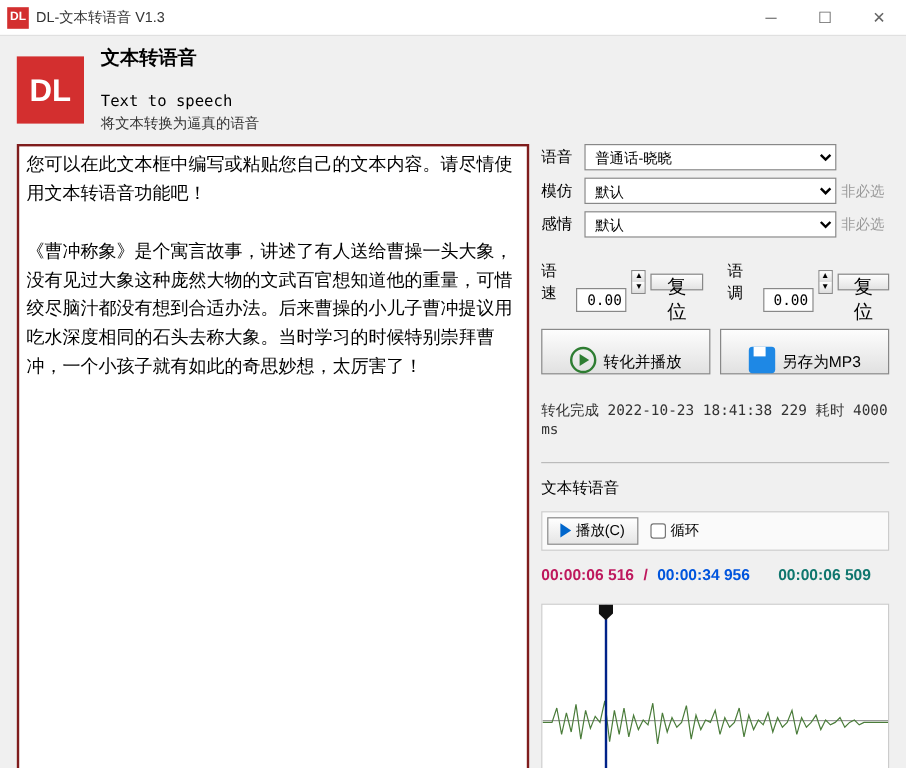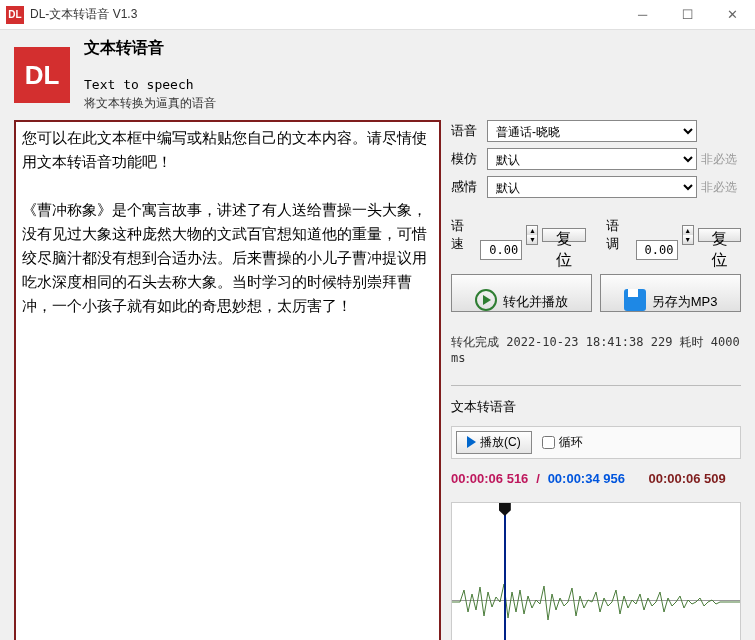--- a/index.html
+++ b/index.html
@@ -46,21 +46,21 @@
 .section-label { font-size: 13px; margin-bottom: 4px; }
 .play-row { display: flex; align-items: center; gap: 10px; border: 1px solid #ccc; padding: 4px; background: #fafafa; }
 .play-btn { border: 1px solid #888; background: linear-gradient(#fff,#e5e5e5); padding: 2px 10px; font-size: 12px; display: flex; align-items: center; gap: 4px; cursor: pointer; }
 .tri-blue { border-left: 9px solid #0066cc; border-top: 6px solid transparent; border-bottom: 6px solid transparent; }
 .chk { display: flex; align-items: center; gap: 4px; font-size: 12px; }
 .chk input { width: 13px; height: 13px; }
 
 .time-row { font-family: "SimSun", monospace; font-size: 13px; font-weight: bold; margin-top: 6px; }
 .t-blue1 { color: #be185d; }
 .t-blue2 { color: #0055dd; }
-.t-red { color: #7f1d1d; }
+.t-red { color: #0f766e; }
 
 .waveform { margin-top: 10px; height: 150px; border: 1px solid #ccc; background: #fff; position: relative; overflow: hidden; }
 .wave-mid { position: absolute; left: 0; right: 0; top: 70%; height: 1px; background: #999; }
 .wave-cursor { position: absolute; left: 18%; top: 0; bottom: 0; width: 2px; background: #002288; }
 .wave-handle { position: absolute; left: calc(18% - 5px); top: -1px; width: 12px; height: 14px; background: #111; clip-path: polygon(0 0,100% 0,100% 60%,50% 100%,0 60%); }
 .wave-svg { position: absolute; left: 0; right: 0; top: 50%; height: 60px; }
 </style>
 </head>
 <body>
 

